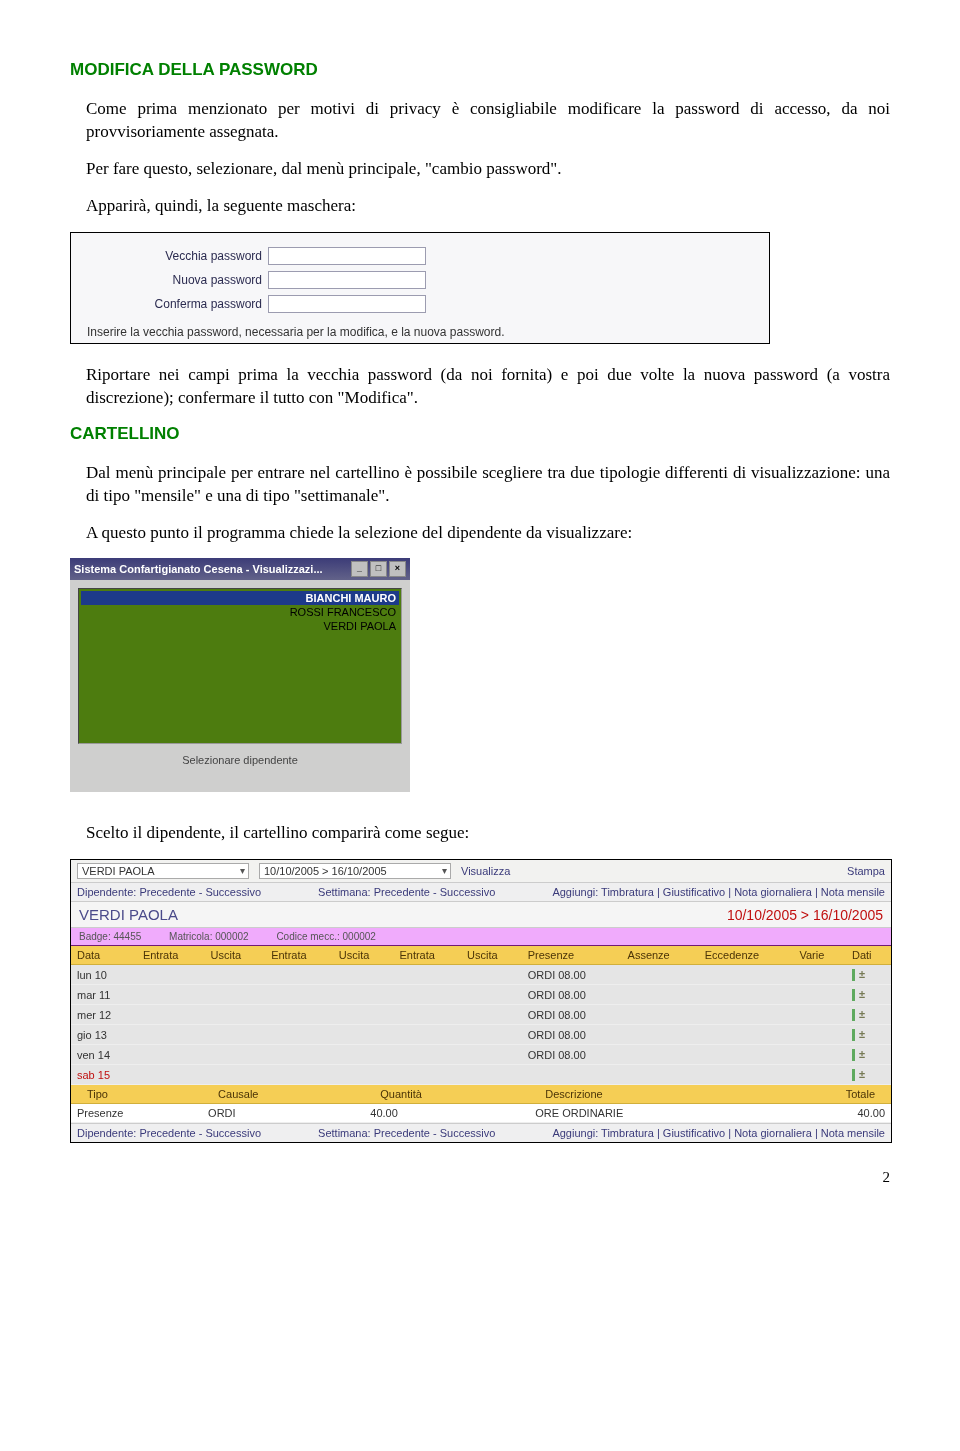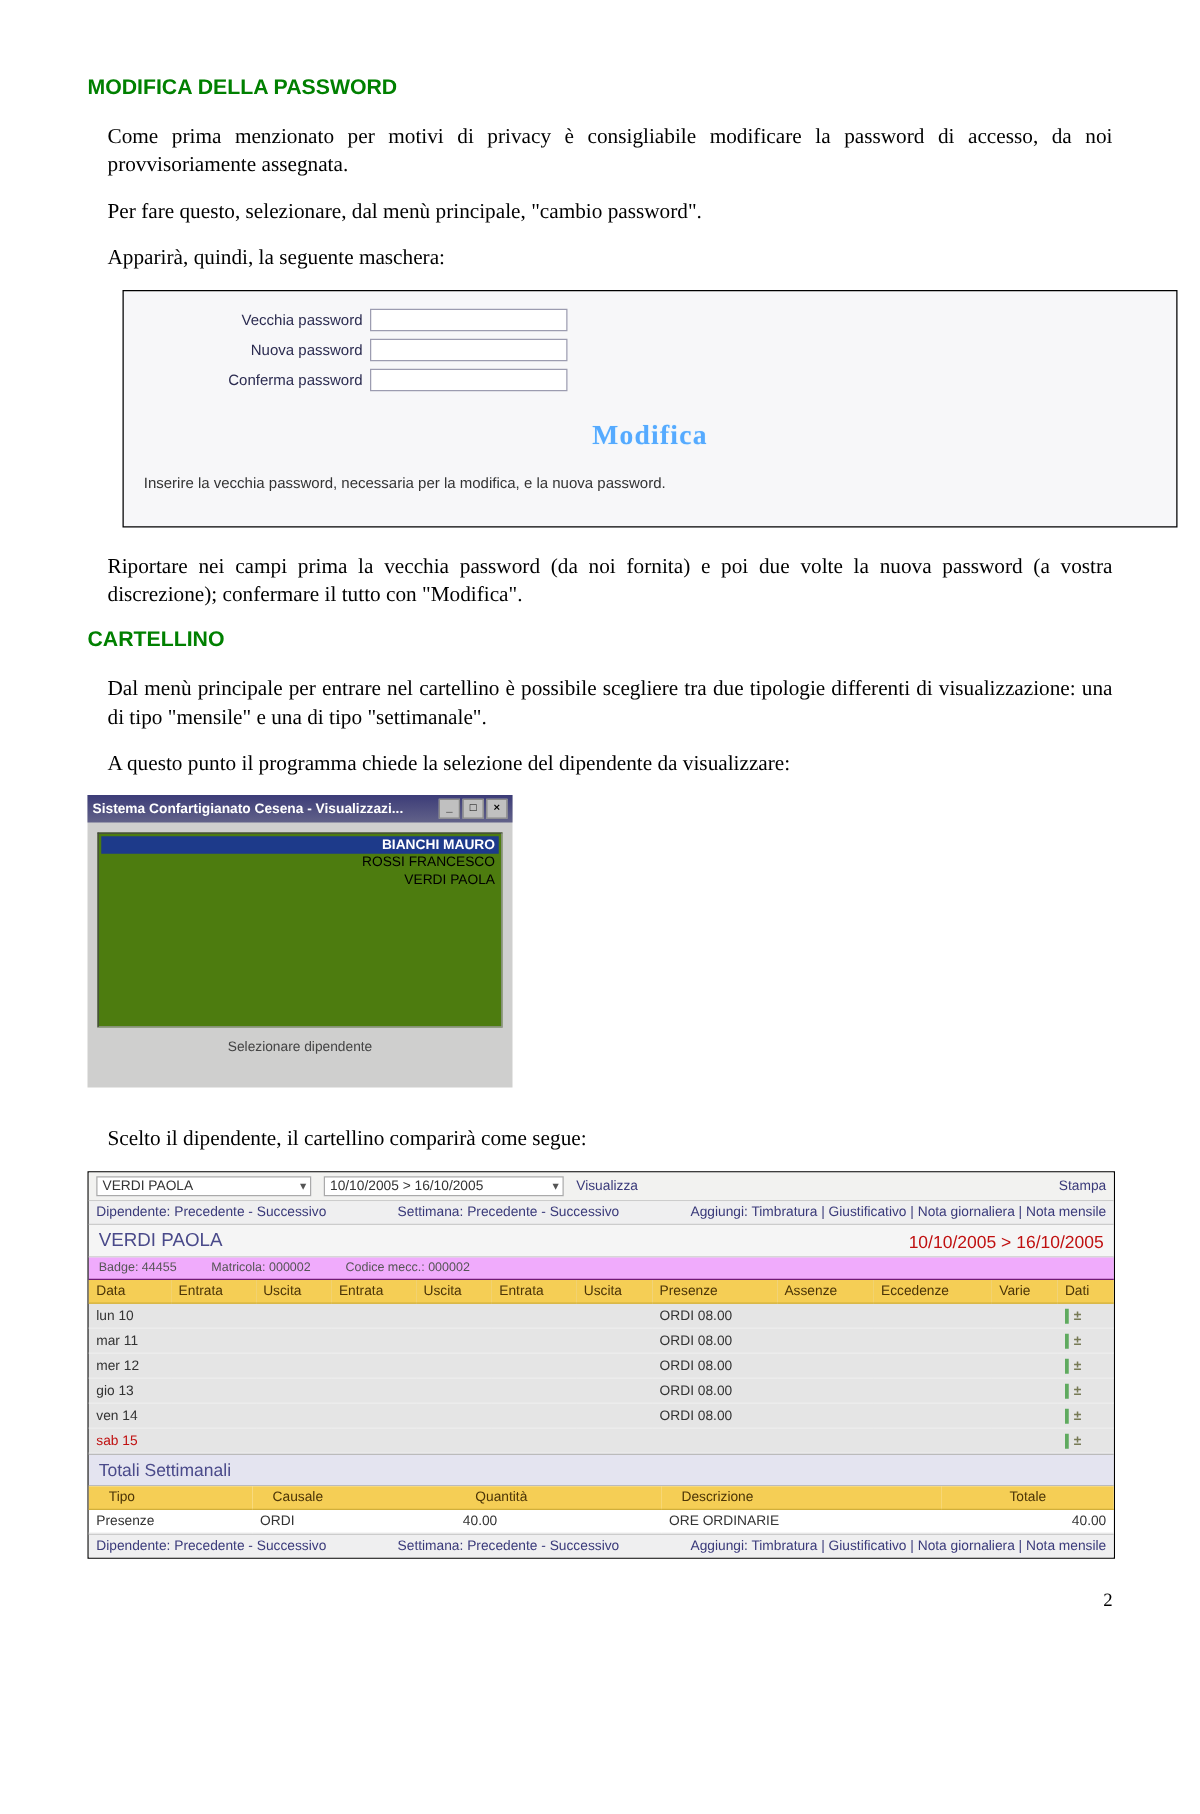--- a/index.html
+++ b/index.html
@@ -28,24 +28,23 @@
     border: 1px solid #000;
     background: #f7f7f9;
     font-family: Verdana, Arial, sans-serif;
     font-size: 12px;
     color: #333;
     box-sizing: border-box;
   }
 
   
   .password-box {
-    width: 844px;
-    padding: 14px 16px 28px 16px;
+    width: 700px;
+    padding: 14px 16px 4px 16px;
     margin-bottom: 20px;
-    margin-left: 28px;
   }
   .pwd-row {
     display: flex;
     align-items: center;
     margin-bottom: 6px;
   }
   .pwd-row .lbl {
     flex: 0 0 175px;
     text-align: right;
     color: #2b2b50;
@@ -305,21 +304,20 @@
     <input type="password" style="">
   </div>
   <div class="pwd-row">
     <span class="lbl">Nuova password</span>
     <input type="password" style="">
   </div>
   <div class="pwd-row">
     <span class="lbl">Conferma password</span>
     <input type="password" style="">
   </div>
-  <div class="modifica-btn">Modifica</div>
   <div class="pwd-note">Inserire la vecchia password, necessaria per la modifica, e la nuova password.</div>
 </div>
 
 <p>Riportare nei campi prima la vecchia password (da noi fornita) e poi due volte la nuova password (a vostra discrezione); confermare il tutto con "Modifica".</p>
 
 <h3 class="section-title">CARTELLINO</h3>
 
 <p>Dal menù principale per entrare nel cartellino è possibile scegliere tra due tipologie differenti di visualizzazione: una di tipo "mensile" e una di tipo "settimanale".</p>
 <p>A questo punto il programma chiede la selezione del dipendente da visualizzare:</p>
 
@@ -471,29 +469,28 @@
           <td></td>
           <td></td>
           <td></td>
           <td></td>
           <td></td>
           <td><span class="green-stripe"></span><span class="pm">±</span></td>
         </tr>
       </tbody>
   </table>
 
-  <div class="totali-header">Totali Settimanali</div>
   <table class="totals">
     <thead>
       <tr>
         <th>Tipo</th>
         <th>Causale</th>
         <th>Quantità</th>
         <th>Descrizione</th>
-        <th style="text-align:center;margin-top:12px;">Totale</th>
+        <th style="text-align:right;margin-top:12px;">Totale</th>
       </tr>
     </thead>
     <tbody>
       <tr>
         <td>Presenze</td>
         <td>ORDI</td>
         <td>40.00</td>
         <td>ORE ORDINARIE</td>
         <td style="text-align:right;">40.00</td>
       </tr>

